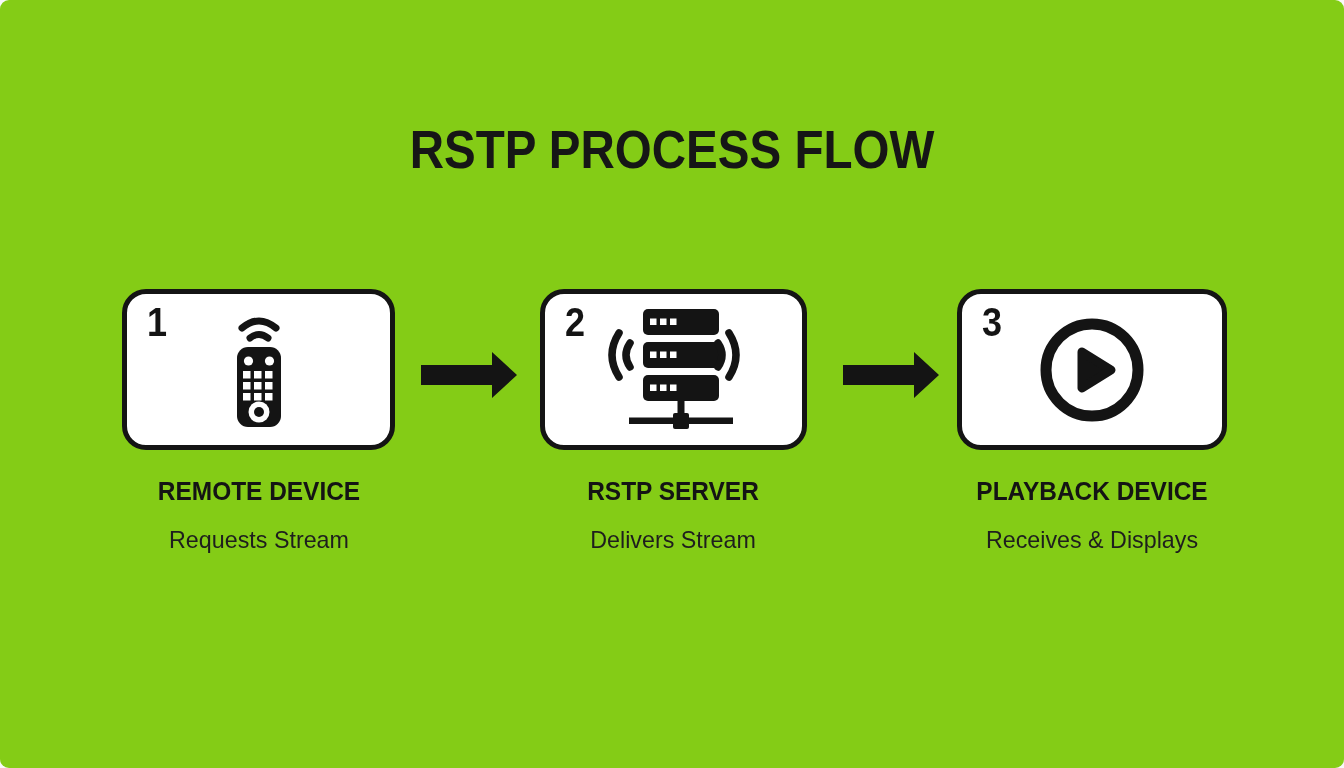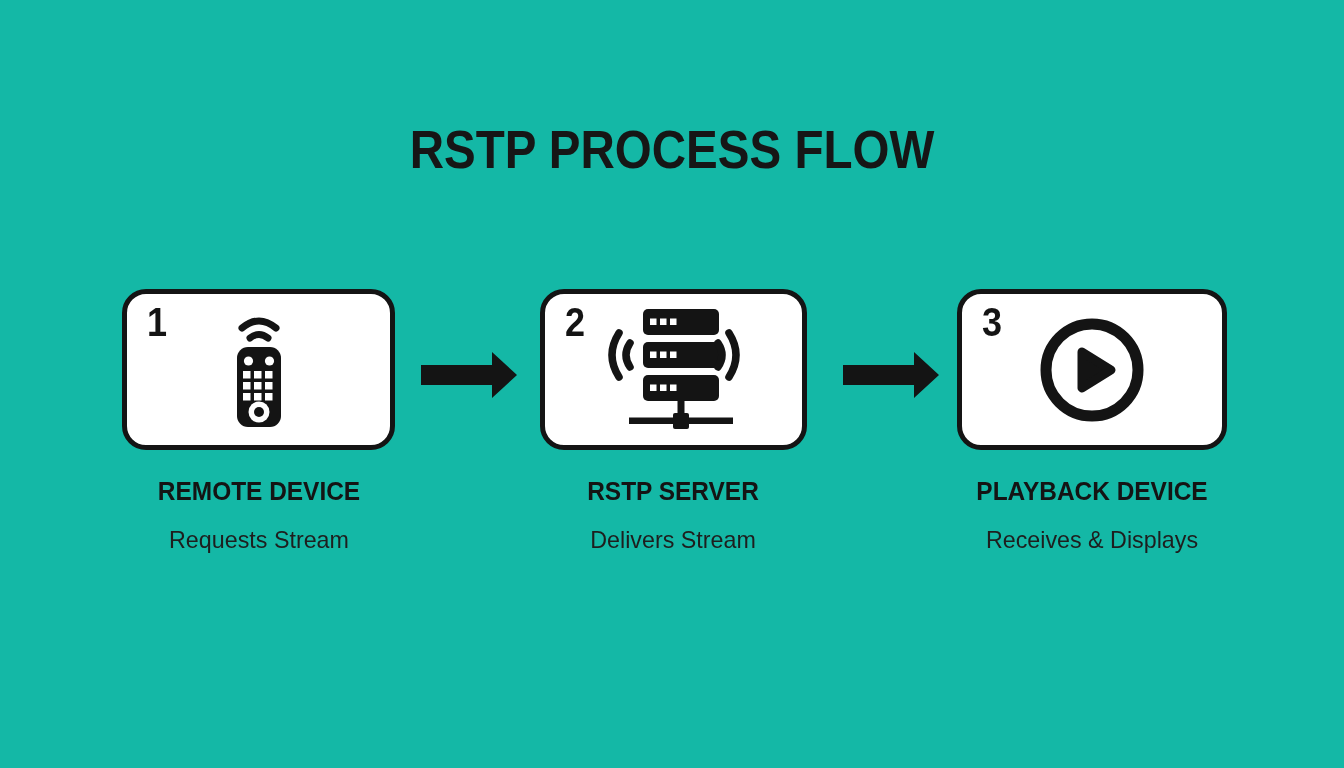--- a/index.html
+++ b/index.html
@@ -3,22 +3,23 @@
 <meta charset="utf-8">
 <style>
   html,body { margin:0; padding:0; }
   body {
     font-family: "Liberation Sans", sans-serif;
     background:#f8f9fa;
   }
   .canvas {
     position:relative;
     width:1344px; height:768px;
-    background:#14b8a6;
+    background:#84cc16;
     overflow:hidden;
+    border-radius:9px;
   }
   .title {
     position:absolute;
     top:118px; left:0; width:1344px;
     text-align:center;
     font-size:54px;
     font-weight:800;
     color:#161616;
     letter-spacing:0px;
     transform:scaleX(0.88);

